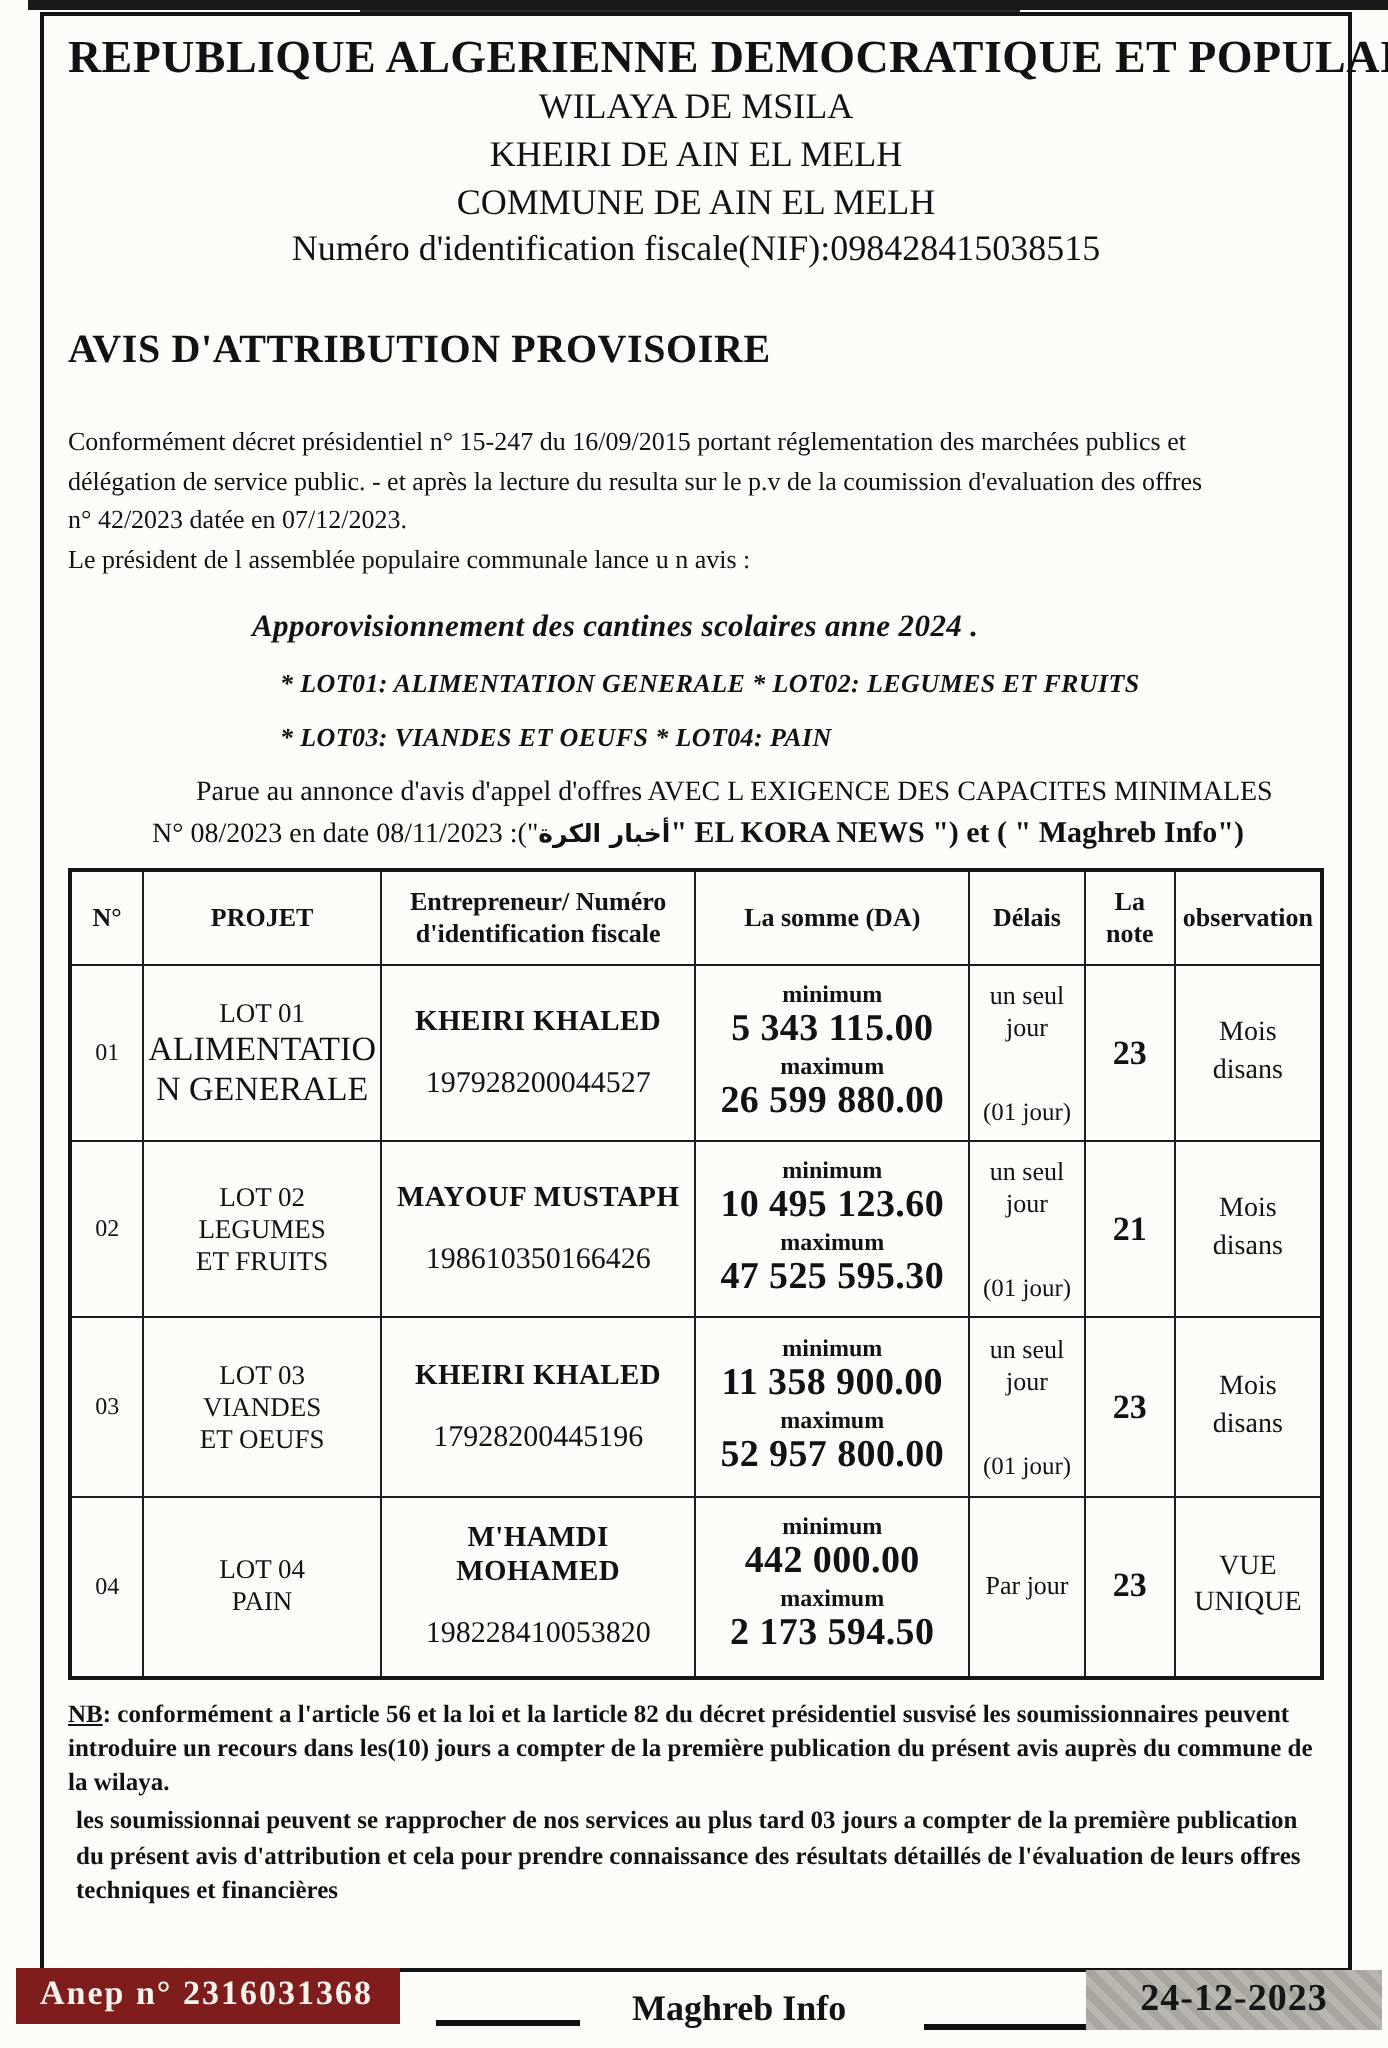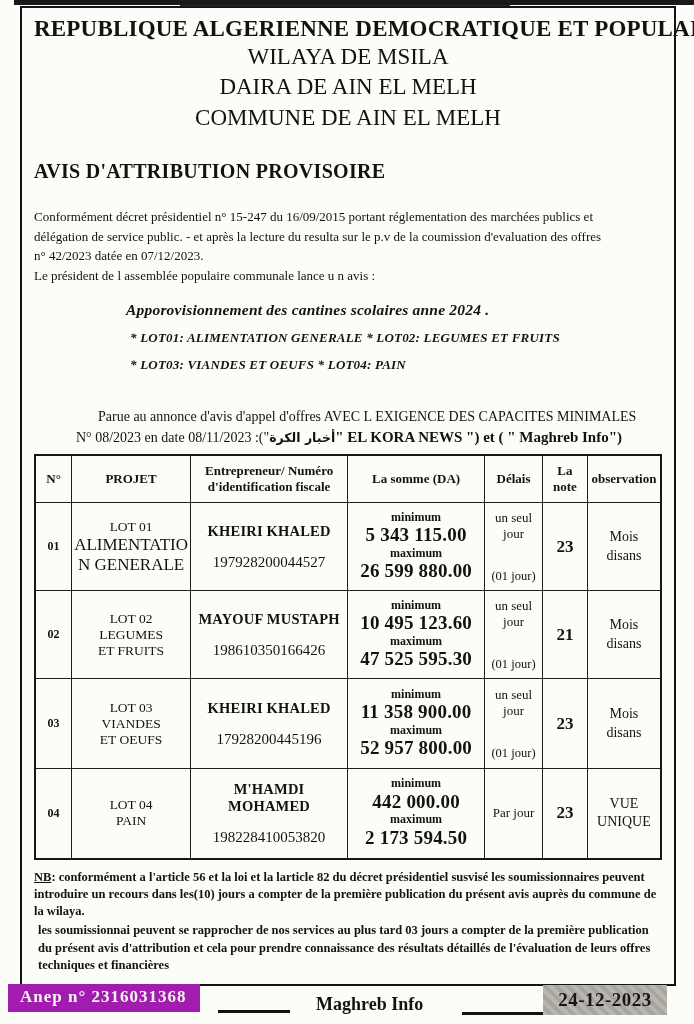--- a/index.html
+++ b/index.html
@@ -14,96 +14,97 @@
   .scan-top2{position:absolute;top:5px;left:180px;width:330px;height:2px;background:#2a2a2a;}
 
   .frame{
     position:absolute;left:20px;top:6px;width:656px;height:980px;
     border:2.5px solid #141414;box-sizing:border-box;
     padding:6px 12px 0 12px;
   }
 
   .hdr{text-align:center;}
   .hdr-country{font-size:23px;font-weight:bold;white-space:nowrap;letter-spacing:.2px;margin-top:2px;}
-  .hdr-line{font-size:23px;line-height:1.32;}
+  .hdr-line{font-size:18px;line-height:1.32;}
   .hdr-nif{font-size:18px;line-height:1.32;}
 
   .notice-title{
     text-align:left;font-family:Liberation Serif, serif;
     font-weight:bold;font-size:20px;letter-spacing:.3px;
     margin-top:27px;margin-bottom:24px;
   }
 
   .intro{font-size:13px;line-height:1.5;margin-top:14px;}
   .intro div{white-space:nowrap;}
 
   .project{margin-top:16px;margin-left:92px;}
   .project-title{font-size:15.5px;font-weight:bold;font-style:italic;letter-spacing:.2px;}
-  .lot-line{font-size:13px;font-weight:bold;font-style:italic;margin-top:11px;margin-left:4px;letter-spacing:.2px;}
-
-  .pub{margin-top:36px;}
+  .lot-line{font-size:13px;font-weight:bold;font-style:italic;margin-top:11px;margin-left:14px;letter-spacing:.2px;}
+
+  .pub{margin-top:12px;}
   .pub-line1{font-size:14px;margin-left:64px;}
   .pub-line2{font-size:14px;margin-left:2px;margin-top:4px;text-align:center;}
   .pub-line2 .ar{font-family:"DejaVu Sans", sans-serif;font-weight:bold;font-size:12.5px;}
   .pub-line2 .b{font-weight:bold;font-size:15px;}
 
   table.award{
     width:100%;border-collapse:collapse;margin-top:8px;
     border:2.5px solid #161616;
   }
   table.award td,table.award th{
     border:1.6px solid #1d1d1d;text-align:center;vertical-align:middle;
     padding:1px 2px;
   }
   tr.thead th{font-size:13px;font-weight:bold;height:44px;}
   tr.trow{height:88px;}
-  .c-num{font-size:12px;font-weight:bold;}
+  .c-num{font-size:12px;font-weight:normal;}
   .c-lot{font-size:13.5px;}
   .lot-sub{font-size:17px;}
   .ent-name{font-size:14.5px;font-weight:bold;letter-spacing:.2px;}
   .ent-nif{font-size:15px;margin-top:14px;}
   .mm-label{font-size:12px;font-weight:bold;line-height:1.1;}
   .mm-value{font-size:19px;font-weight:bold;line-height:1.2;letter-spacing:.2px;}
   .c-delais{font-size:13px;}
   .delais-paren{margin-top:27px;font-size:12.5px;}
   .c-note{font-size:17px;font-weight:bold;}
   .c-obs{font-size:14px;line-height:1.3;}
 
   .nb{margin-top:9px;font-size:12.5px;font-weight:bold;line-height:1.38;}
   .nb .nb-label{text-decoration:underline;}
   .note2{margin-top:2px;font-size:12.5px;font-weight:bold;line-height:1.38;padding-left:4px;}
 
   .anep-box{
-    position:absolute;left:8px;top:984px;background:#a21caf;color:#f4f4ee;
+    position:absolute;left:8px;top:984px;background:#7f1d1d;color:#f4f4ee;
     font-size:17px;font-weight:bold;letter-spacing:1px;padding:3px 14px 5px 12px;
   }
   .anep-line{position:absolute;left:218px;top:1010px;width:72px;height:3px;background:#111;}
   .maghreb{position:absolute;left:316px;top:994px;font-size:18px;font-weight:bold;}
   .date-line{position:absolute;left:462px;top:1012px;width:82px;height:3px;background:#111;}
   .date-box{
-    position:absolute;left:543px;top:985px;width:124px;height:30px;
+    position:absolute;left:543px;top:985px;width:148px;height:30px;
     background:repeating-linear-gradient(45deg,#b9b6b0 0 4px,#a8a59f 4px 8px);
     display:flex;align-items:center;justify-content:center;
     font-size:19px;font-weight:bold;color:#161616;letter-spacing:.5px;
   }
 </style>
 </head>
 <body>
 
 <div class="page">
   <div class="scan-top"></div>
   <div class="scan-top2"></div>
 
   <div class="frame">
 
     <div class="hdr">
       <div class="hdr-country">REPUBLIQUE ALGERIENNE DEMOCRATIQUE ET POPULAIRE</div>
       <div class="hdr-line">WILAYA DE MSILA</div>
-      <div class="hdr-line">DAIRA DE AIN EL MELH</div>
+      <div class="hdr-line">KHEIRI DE AIN EL MELH</div>
       <div class="hdr-line">COMMUNE DE AIN EL MELH</div>
+      <div class="hdr-nif">Numéro d'identification fiscale(NIF):098428415038515</div>
     </div>
 
     <div class="notice-title">AVIS D'ATTRIBUTION PROVISOIRE</div>
 
     <div class="intro">
       <div>Conformément décret présidentiel n° 15-247 du 16/09/2015 portant réglementation des marchées publics et</div>
       <div>délégation de service public. - et après la lecture du resulta  sur le p.v de la coumission d'evaluation des offres</div>
       <div>n° 42/2023 datée en 07/12/2023.</div>
       <div>Le président de l assemblée populaire  communale lance  u n avis :</div>
     </div>

